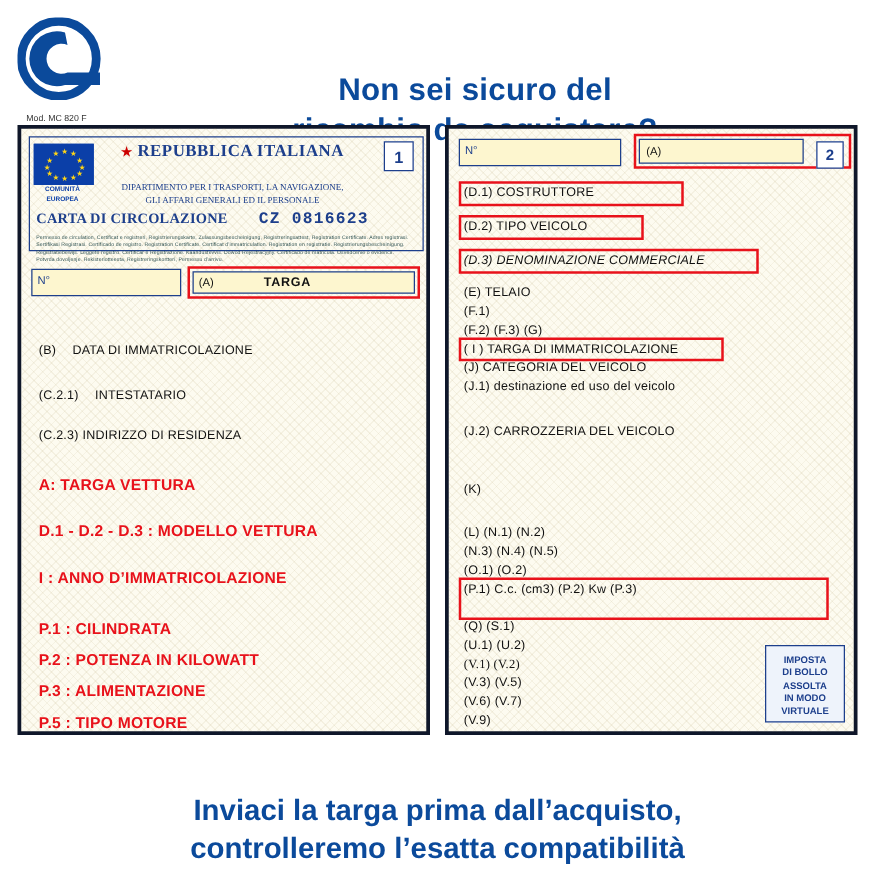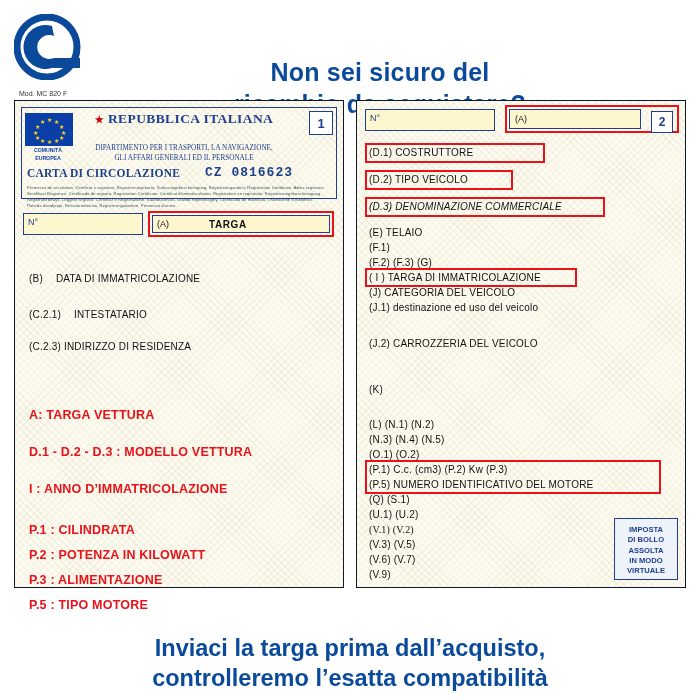--- a/index.html
+++ b/index.html
@@ -28,21 +28,21 @@
     letter-spacing:0.2px;
     margin-top:48px;
   }
   
   .doc-area{
     position:absolute;left:0;top:92px;width:700px;height:508px;
   }
   .card{
     position:absolute;
     background:#fdfbf0;
-    border:1px solid #0f172a;
+    border:3px solid #0f172a;
     box-sizing:border-box;
   }
   .card-left{left:14px;top:8px;width:330px;height:488px;}
   .card-right{left:356px;top:8px;width:330px;height:488px;}
 
   .guilloche{
     position:absolute;left:0;top:0;right:0;bottom:0;
     background-image:
       repeating-linear-gradient(45deg, rgba(190,175,130,.14) 0 1px, transparent 1px 5px),
       repeating-linear-gradient(-45deg, rgba(190,175,130,.12) 0 1px, transparent 1px 5px);
@@ -128,21 +128,21 @@
     background:#fdf6cf;border:1px solid #1d3f8c;box-sizing:border-box;
     font-size:9px;color:#111;
   }
   .targa-a{position:absolute;left:4px;top:3px;font-size:9px;color:#111;}
   .targa-label{position:absolute;left:56px;top:3px;font-size:10px;font-weight:bold;color:#111;letter-spacing:.6px;}
 
   .field{
     position:absolute;font-size:10px;color:#111;letter-spacing:.2px;
   }
   .redtext{
-    position:absolute;color:#e8121b;font-weight:bold;font-size:12.5px;letter-spacing:.2px;margin-top:29px;
+    position:absolute;color:#e8121b;font-weight:bold;font-size:12.5px;letter-spacing:.2px;
   }
 
   
   .r-n-box{
     position:absolute;left:8px;top:8px;width:130px;height:22px;
     border:1px solid #1d3f8c;background:#fdf6cf;
     font-size:9px;color:#1d3f8c;padding:3px 0 0 4px;box-sizing:border-box;
   }
   .r-a-wrap{
     position:absolute;left:148px;top:4px;width:174px;height:28px;
@@ -281,21 +281,20 @@
     <div class="rfield" style="left:12px;top:156px;">(F.2)                    (F.3)                        (G)</div>
     <div class="rfield" style="left:12px;top:171px;">( I ) TARGA DI IMMATRICOLAZIONE</div>
     <div class="rfield" style="left:12px;top:186px;">(J) CATEGORIA DEL VEICOLO</div>
     <div class="rfield" style="left:12px;top:201px;">(J.1) destinazione ed uso del veicolo</div>
     <div class="rfield" style="left:12px;top:237px;">(J.2) CARROZZERIA DEL VEICOLO</div>
     <div class="rfield" style="left:12px;top:283px;">(K)</div>
     <div class="rfield" style="left:12px;top:318px;">(L)                  (N.1)                     (N.2)</div>
     <div class="rfield" style="left:12px;top:333px;">(N.3)                (N.4)                     (N.5)</div>
     <div class="rfield" style="left:12px;top:348px;">(O.1)               (O.2)</div>
     <div class="rfield" style="left:12px;top:363px;">(P.1) C.c. (cm3)      (P.2) Kw        (P.3)</div>
-    <div class="rfield" style="left:12px;top:378px;">(P.5) NUMERO IDENTIFICATIVO DEL MOTORE</div>
     <div class="rfield" style="left:12px;top:393px;">(Q)                    (S.1)</div>
     <div class="rfield" style="left:12px;top:408px;">(U.1)                 (U.2)</div>
     <div class="rfield" style="left:12px;top:423px;font-family:Liberation Serif, serif;">(V.1)                 (V.2)</div>
     <div class="rfield" style="left:12px;top:438px;">(V.3)                 (V.5)</div>
     <div class="rfield" style="left:12px;top:453px;">(V.6)                 (V.7)</div>
     <div class="rfield" style="left:12px;top:468px;">(V.9)</div>
 
     <div class="redbox" style="left:8px;top:42px;width:180px;height:20px;"></div>
     <div class="redbox" style="left:8px;top:69px;width:148px;height:20px;"></div>
     <div class="redbox" style="left:8px;top:96px;width:240px;height:20px;"></div>

